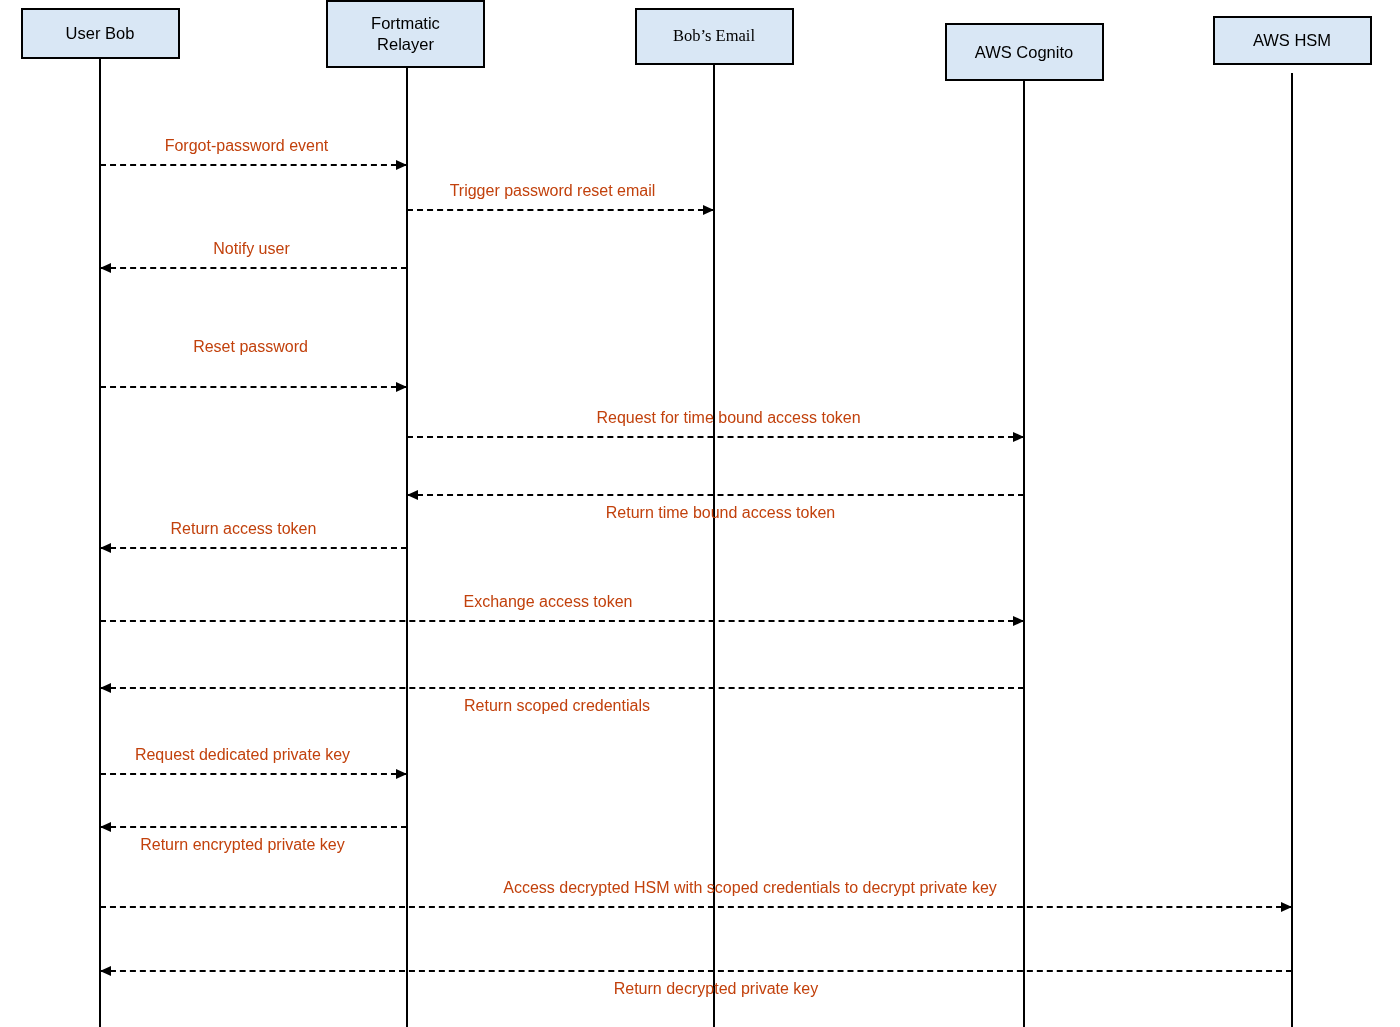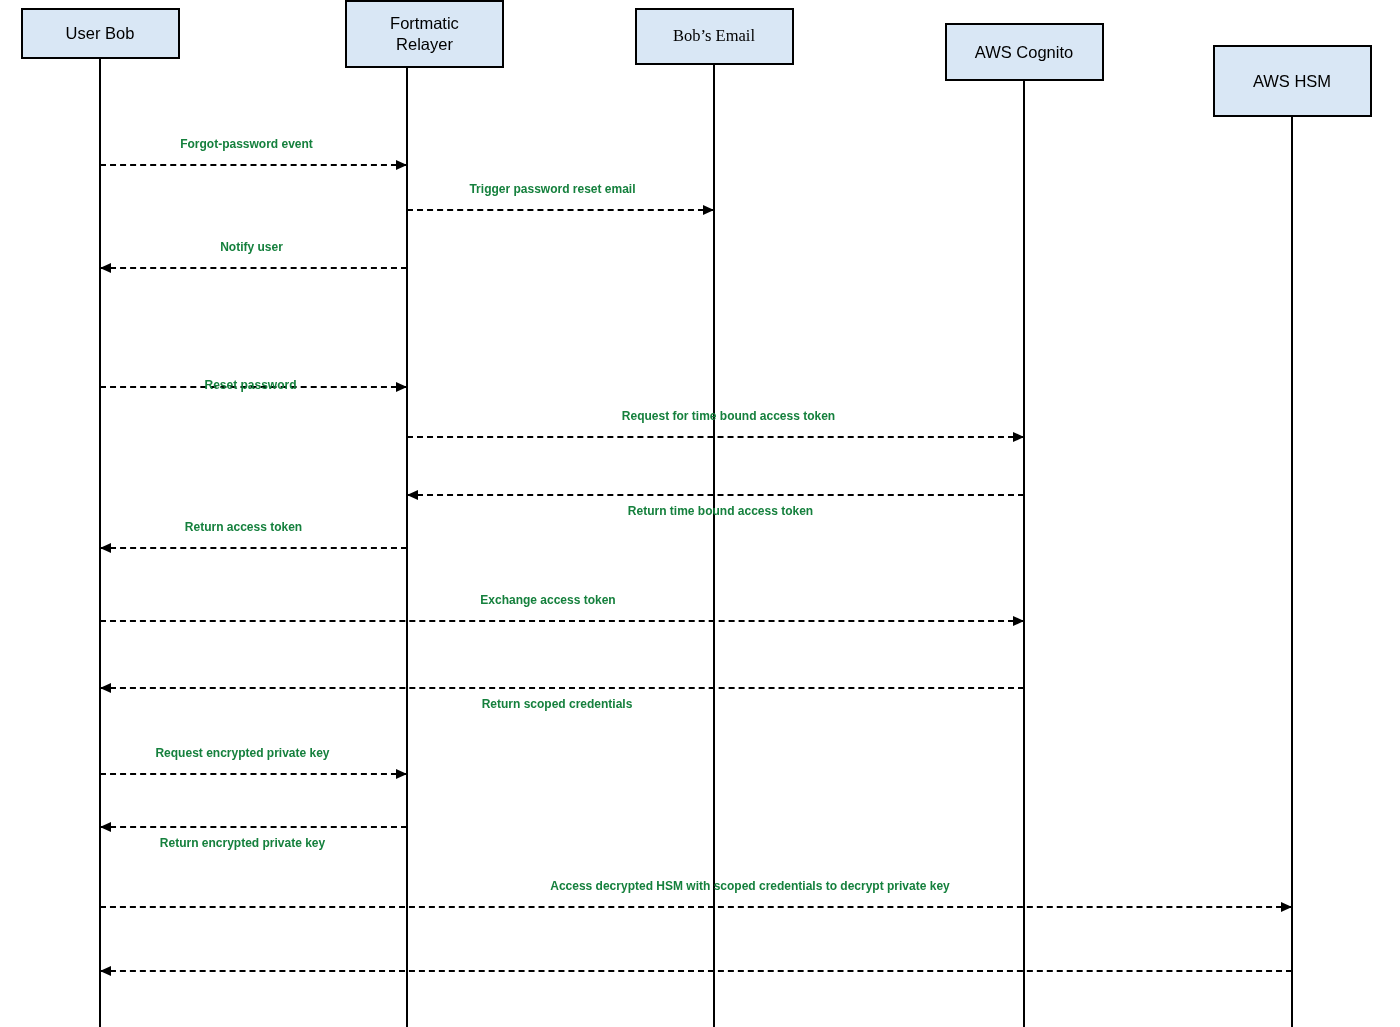--- a/index.html
+++ b/index.html
@@ -54,58 +54,57 @@
     right: 0;
     border-left: 11px solid #000000;
   }
   .arrowhead.left {
     left: 0;
     border-right: 11px solid #000000;
   }
   .msg-label {
     position: absolute;
     text-align: center;
-    font-size: 12px;
-    color: #15803d;
+    font-size: 16px;
+    color: #c2410c;
     z-index: 2;
     white-space: nowrap;
-    font-weight: bold;
   }
 </style>
 </head>
 <body>
 
 <div id="diagram">
     <div class="lifeline" style="left: 99px; top: 59px; height: 968px;"></div>
     <div class="actor-box" style="left: 20.5px; top: 8px; width: 159px; height: 51px; text-align: right;"><span>User Bob</span></div>
     <div class="lifeline" style="left: 406px; top: 68px; height: 959px;"></div>
-    <div class="actor-box" style="left: 345px; top: 0px; width: 159px; height: 68px;"><span>Fortmatic
+    <div class="actor-box" style="left: 326px; top: 0px; width: 159px; height: 68px;"><span>Fortmatic
 Relayer</span></div>
     <div class="lifeline" style="left: 713px; top: 65px; height: 962px;"></div>
     <div class="actor-box" style="left: 634.5px; top: 8px; width: 159px; height: 57px; font-family: Liberation Serif, serif;"><span>Bob’s Email</span></div>
     <div class="lifeline" style="left: 1023px; top: 73px; height: 954px;"></div>
     <div class="actor-box" style="left: 944.5px; top: 23px; width: 159px; height: 58px;"><span>AWS Cognito</span></div>
     <div class="lifeline" style="left: 1291px; top: 73px; height: 954px;"></div>
-    <div class="actor-box" style="left: 1212.5px; top: 16px; width: 159px; height: 72px; margin-top: 29px;"><span>AWS HSM</span></div>
+    <div class="actor-box" style="left: 1212.5px; top: 16px; width: 159px; height: 49px;"><span>AWS HSM</span></div>
     <div class="msg-line" style="left: 100px; top: 164px; width: 307px;">
       <div class="arrowhead right"></div>
     </div>
     <div class="msg-label" style="left: 93px; width: 307px; top: 137px;">Forgot-password event</div>
     <div class="msg-line" style="left: 407px; top: 209px; width: 307px;">
       <div class="arrowhead right"></div>
     </div>
     <div class="msg-label" style="left: 399px; width: 307px; top: 182px;">Trigger password reset email</div>
     <div class="msg-line" style="left: 100px; top: 267px; width: 307px;">
       <div class="arrowhead left"></div>
     </div>
     <div class="msg-label" style="left: 98px; width: 307px; top: 240px;">Notify user</div>
     <div class="msg-line" style="left: 100px; top: 386px; width: 307px;">
       <div class="arrowhead right"></div>
     </div>
-    <div class="msg-label" style="left: 97px; width: 307px; top: 378px;">Reset password</div>
+    <div class="msg-label" style="left: 97px; width: 307px; top: 338px;">Reset password</div>
     <div class="msg-line" style="left: 407px; top: 436px; width: 617px;">
       <div class="arrowhead right"></div>
     </div>
     <div class="msg-label" style="left: 420px; width: 617px; top: 409px;">Request for time bound access token</div>
     <div class="msg-line" style="left: 407px; top: 494px; width: 617px;">
       <div class="arrowhead left"></div>
     </div>
     <div class="msg-label" style="left: 412px; width: 617px; top: 504px; text-align: center;">Return time bound access token</div>
     <div class="msg-line" style="left: 100px; top: 547px; width: 307px;">
       <div class="arrowhead left"></div>
@@ -115,25 +114,26 @@
       <div class="arrowhead right"></div>
     </div>
     <div class="msg-label" style="left: 86px; width: 924px; top: 593px;">Exchange access token</div>
     <div class="msg-line" style="left: 100px; top: 687px; width: 924px;">
       <div class="arrowhead left"></div>
     </div>
     <div class="msg-label" style="left: 95px; width: 924px; top: 697px;">Return scoped credentials</div>
     <div class="msg-line" style="left: 100px; top: 773px; width: 307px;">
       <div class="arrowhead right"></div>
     </div>
-    <div class="msg-label" style="left: 89px; width: 307px; top: 746px;">Request encrypted private key</div>
+    <div class="msg-label" style="left: 89px; width: 307px; top: 746px;">Request dedicated private key</div>
     <div class="msg-line" style="left: 100px; top: 826px; width: 307px;">
       <div class="arrowhead left"></div>
     </div>
     <div class="msg-label" style="left: 89px; width: 307px; top: 836px;">Return encrypted private key</div>
     <div class="msg-line" style="left: 100px; top: 906px; width: 1192px;">
       <div class="arrowhead right"></div>
     </div>
     <div class="msg-label" style="left: 154px; width: 1192px; top: 879px;">Access decrypted HSM with scoped credentials to decrypt private key</div>
     <div class="msg-line" style="left: 100px; top: 970px; width: 1192px;">
       <div class="arrowhead left"></div>
     </div>
+    <div class="msg-label" style="left: 120px; width: 1192px; top: 980px;">Return decrypted private key</div>
   </div>
 
 </body></html>

